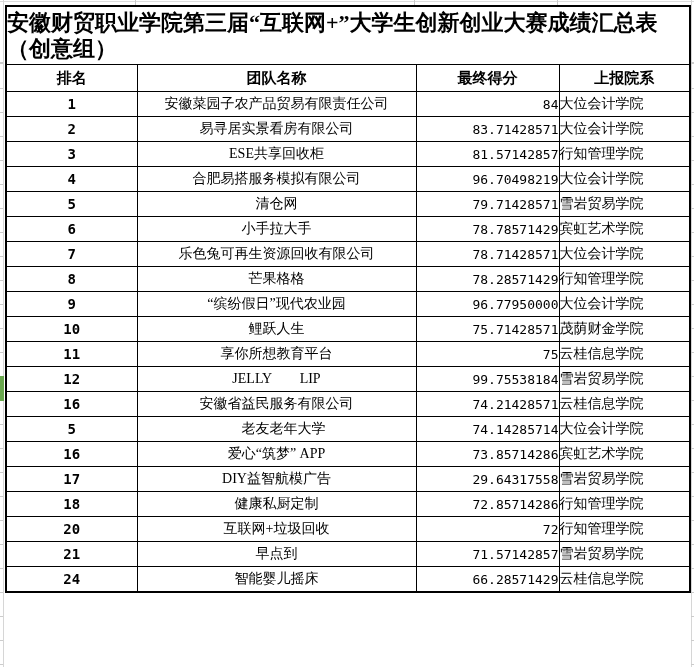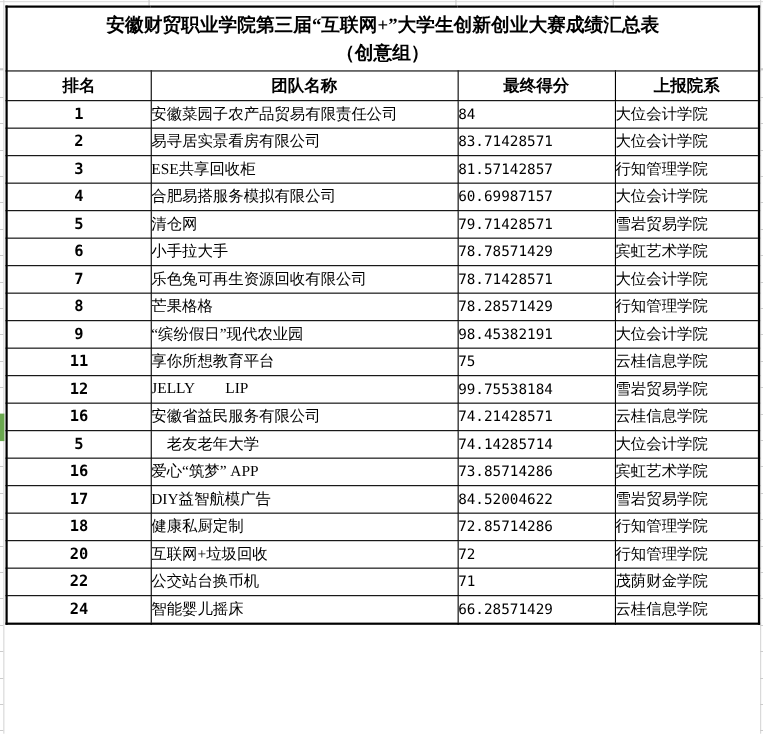--- a/index.html
+++ b/index.html
@@ -43,50 +43,50 @@
     table-layout: fixed;
     border: 2px solid #000;
   }
   table.score-table td, table.score-table th {
     border: 1px solid #000;
     padding: 0;
     overflow: hidden;
   }
   td.title-cell {
     height: 57px;
-    text-align: center;
+    text-align: left;
     vertical-align: middle;
     font-weight: bold;
-    font-size: 17px;
+    font-size: 22px;
     line-height: 26px;
     border-bottom: 2px solid #000;
     margin-left: 28px;
   }
   tr.header-row th {
     height: 26px;
     font-size: 15px;
     font-weight: bold;
     text-align: center;
     vertical-align: middle;
   }
   tbody tr td { height: 24px; font-size: 14px; vertical-align: middle; }
   td.c-rank {
     text-align: center;
     font-family: "DejaVu Sans Mono", monospace;
     font-weight: bold;
     font-size: 14px;
   }
   td.c-team {
-    text-align: left;
+    text-align: center;
     padding-left: 3px;
     white-space: pre;
     font-size: 14px;
   }
   td.c-score {
-    text-align: left;
+    text-align: right;
     font-family: "DejaVu Sans Mono", monospace;
     font-size: 13px;
   }
   td.c-dept { text-align: left; font-size: 14px; }
 </style>
 </head>
 <body>
 
 <div class="gridline-h-top"></div>
 <div class="gridline-v" style="left:3px"></div>
@@ -137,21 +137,21 @@
   </tr>
       <tr>
     <td class="c-rank">3</td>
     <td class="c-team">ESE共享回收柜</td>
     <td class="c-score">81.57142857</td>
     <td class="c-dept">行知管理学院</td>
   </tr>
       <tr>
     <td class="c-rank">4</td>
     <td class="c-team">合肥易搭服务模拟有限公司</td>
-    <td class="c-score">60.69987157</td>
+    <td class="c-score">96.70498219</td>
     <td class="c-dept">大位会计学院</td>
   </tr>
       <tr>
     <td class="c-rank">5</td>
     <td class="c-team">清仓网</td>
     <td class="c-score">79.71428571</td>
     <td class="c-dept">雪岩贸易学院</td>
   </tr>
       <tr>
     <td class="c-rank">6</td>
@@ -167,22 +167,28 @@
   </tr>
       <tr>
     <td class="c-rank">8</td>
     <td class="c-team">芒果格格</td>
     <td class="c-score">78.28571429</td>
     <td class="c-dept">行知管理学院</td>
   </tr>
       <tr>
     <td class="c-rank">9</td>
     <td class="c-team">“缤纷假日”现代农业园</td>
-    <td class="c-score">98.45382191</td>
-    <td class="c-dept">大位会计学院</td>
+    <td class="c-score">96.77950000</td>
+    <td class="c-dept">大位会计学院</td>
+  </tr>
+      <tr>
+    <td class="c-rank">10</td>
+    <td class="c-team">鲤跃人生</td>
+    <td class="c-score">75.71428571</td>
+    <td class="c-dept">茂荫财金学院</td>
   </tr>
       <tr>
     <td class="c-rank">11</td>
     <td class="c-team">享你所想教育平台</td>
     <td class="c-score">75</td>
     <td class="c-dept">云桂信息学院</td>
   </tr>
       <tr>
     <td class="c-rank">12</td>
     <td class="c-team">JELLY        LIP</td>
@@ -203,40 +209,40 @@
   </tr>
       <tr>
     <td class="c-rank">16</td>
     <td class="c-team">爱心“筑梦” APP</td>
     <td class="c-score">73.85714286</td>
     <td class="c-dept">宾虹艺术学院</td>
   </tr>
       <tr>
     <td class="c-rank">17</td>
     <td class="c-team">DIY益智航模广告</td>
-    <td class="c-score">84.52004622</td>
+    <td class="c-score">29.64317558</td>
     <td class="c-dept">雪岩贸易学院</td>
   </tr>
       <tr>
     <td class="c-rank">18</td>
     <td class="c-team">健康私厨定制</td>
     <td class="c-score">72.85714286</td>
     <td class="c-dept">行知管理学院</td>
   </tr>
       <tr>
     <td class="c-rank">20</td>
     <td class="c-team">互联网+垃圾回收</td>
     <td class="c-score">72</td>
     <td class="c-dept">行知管理学院</td>
   </tr>
       <tr>
-    <td class="c-rank">22</td>
-    <td class="c-team">公交站台换币机</td>
-    <td class="c-score">71</td>
-    <td class="c-dept">茂荫财金学院</td>
+    <td class="c-rank">21</td>
+    <td class="c-team">早点到</td>
+    <td class="c-score">71.57142857</td>
+    <td class="c-dept">雪岩贸易学院</td>
   </tr>
       <tr>
     <td class="c-rank">24</td>
     <td class="c-team">智能婴儿摇床</td>
     <td class="c-score">66.28571429</td>
     <td class="c-dept">云桂信息学院</td>
   </tr>
     </tbody>
 </table>
 

